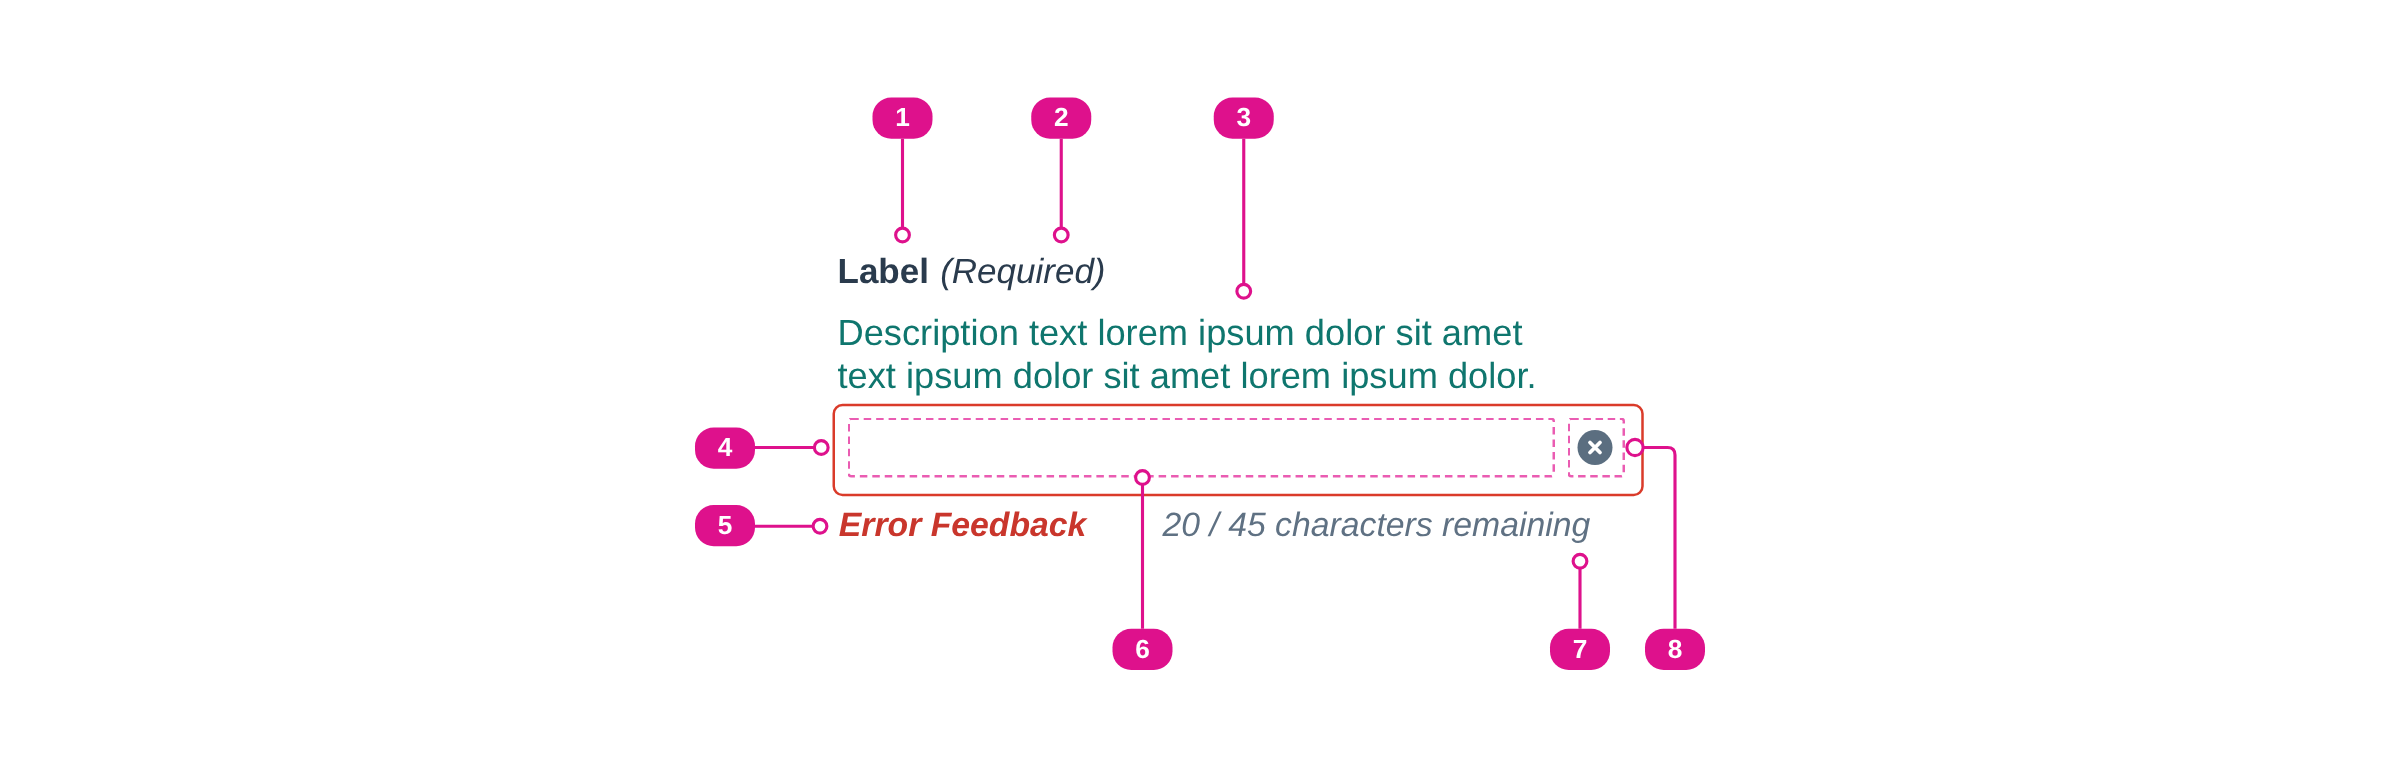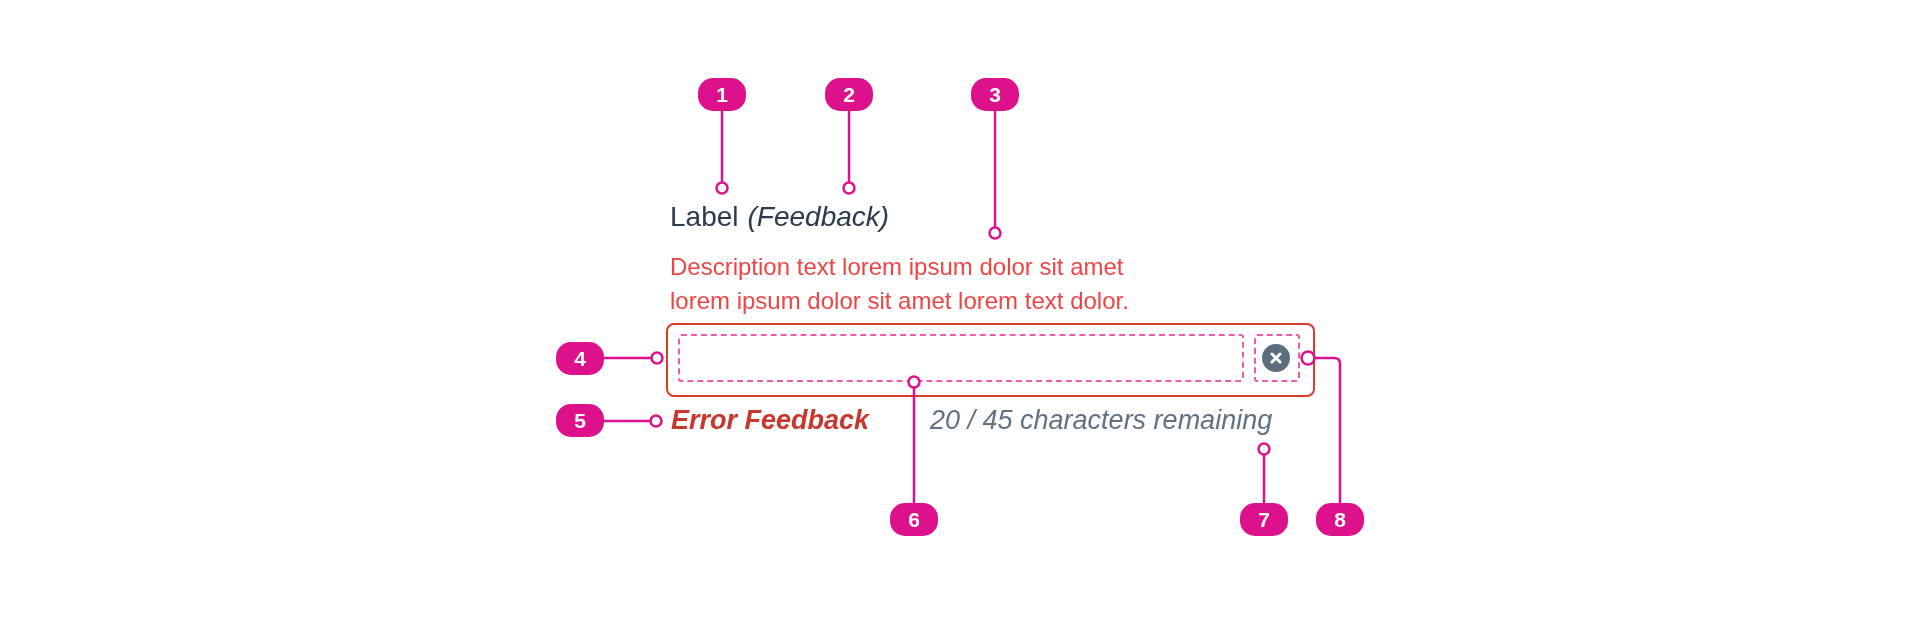--- a/index.html
+++ b/index.html
@@ -14,27 +14,27 @@
     overflow: hidden;
   }
   .abs { position: absolute; }
 
   
   .field-label {
     left: 670px; top: 201px;
     font-size: 28px; color: #2a3b4d;
     white-space: nowrap;
   }
-  .label-text { font-weight: 400; }
+  .label-text { font-weight: 700; }
   .required-text { font-style: italic; font-weight: 400; margin-left: 9px; }
 
   .description {
     left: 670px; top: 250px;
-    font-size: 24px; line-height: 34px;
-    color: #ef4444; white-space: nowrap;
+    font-size: 29px; line-height: 34px;
+    color: #0f766e; white-space: nowrap;
   }
 
   .input-box {
     left: 666px; top: 323px;
     width: 649px; height: 74px;
     border: 2.5px solid #da3b2a;
     border-radius: 8px;
     background: #ffffff;
   }
   .dash-text-area {
@@ -92,26 +92,26 @@
     display: flex; align-items: center; justify-content: center;
     user-select: none;
   }
 </style>
 </head>
 <body>
 
 <div class="canvas">
 
   <div class="abs field-label">
-    <span class="label-text">Label</span><span class="required-text">(Feedback)</span>
+    <span class="label-text">Label</span><span class="required-text">(Required)</span>
   </div>
 
   <div class="abs description">
     <div>Description text lorem ipsum dolor sit amet</div>
-    <div>lorem ipsum dolor sit amet lorem text dolor.</div>
+    <div>text ipsum dolor sit amet lorem ipsum dolor.</div>
   </div>
 
   <div class="abs input-box"></div>
   <div class="abs dash-text-area"></div>
   <div class="abs dash-clear-area"></div>
   <button class="abs clear-btn">
     <svg width="14" height="14" viewBox="0 0 14 14">
       <path d="M3 3 L11 11 M11 3 L3 11" stroke="#ffffff" stroke-width="3" stroke-linecap="round" fill="none"></path>
     </svg>
   </button>

